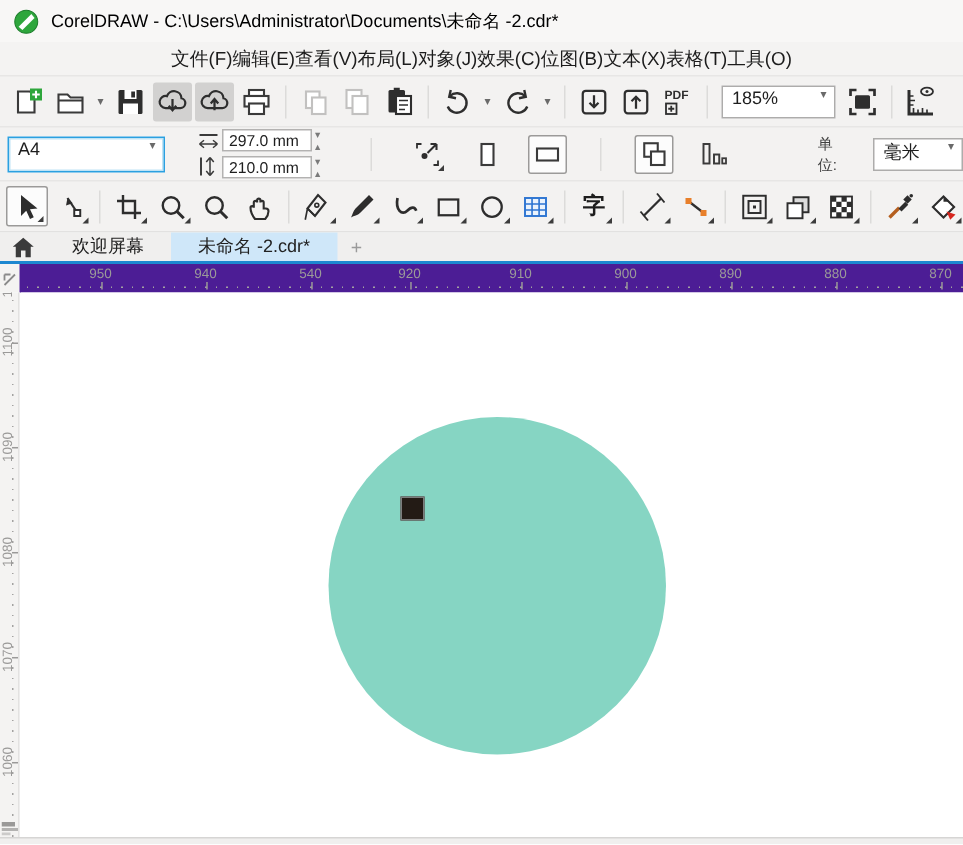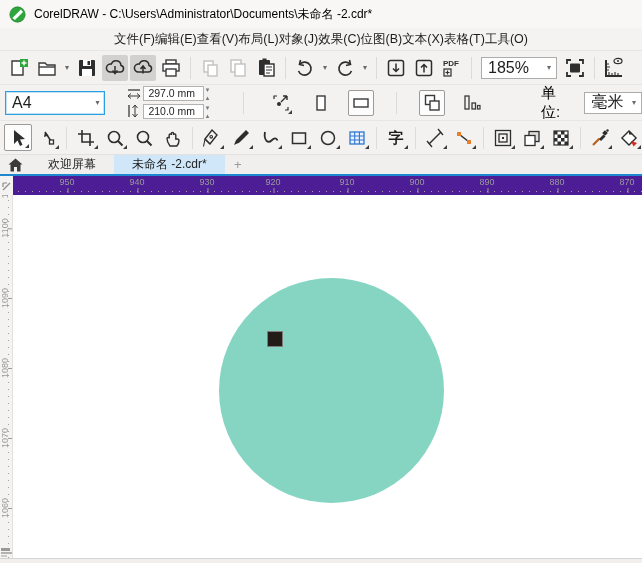--- a/index.html
+++ b/index.html
@@ -27,35 +27,35 @@
   .btn.pressed { background:#d2d1d0; }
   .btn.active  { background:#fcfcfc; border:1px solid #9b9a99; }
   .sep { width:1px; height:22px; background:#dcdbda; margin:0 4px; flex:0 0 auto; }
   .caret { font-size:8px; color:#6a6a6a; width:10px; text-align:center; flex:0 0 auto; }
   svg.ic { display:block; }
   .fly::after { content:''; position:absolute; right:2px; bottom:2px;
     border-left:4px solid transparent; border-bottom:4px solid #3c3c3c; }
 
   .std { top:50px; height:34px; padding-left:6px; gap:2px; }
   .combo { background:#fff; border:1px solid #adacab; height:22px; display:flex;
-    align-items:center; font-size:16px; color:#1e1e1e; position:relative; }
+    font-size:12px; color:#1e1e1e; position:relative; }
   .combo .cv { padding-left:6px; flex:1; }
   .combo::after { content:'▾'; font-size:8px; color:#6a6a6a; padding:0 5px; }
   .zoomcombo { width:76px; margin:0 3px; }
 
   
   .prop { top:84px; height:36px; padding-left:5px; gap:14px; }
   .presetcombo { width:158px; height:24px; border:1px solid #2ba0e0; box-shadow:0 0 0 1px #bfe3f5 inset; }
   .dims { display:flex; align-items:center; gap:2px; margin-left:8px; }
   .dimcol { display:flex; flex-direction:column; gap:2px; }
-  .dimrow { display:flex; gap:2px; }
+  .dimrow { display:flex; align-items:center; gap:2px; }
   .dimfield { width:68px; height:15px; background:#fff; border:1px solid #b3b2b1;
     font-size:10.5px; color:#1e1e1e; display:flex; align-items:center; padding-left:4px; }
   .spin { font-size:7px; color:#7a7a7a; letter-spacing:2px; }
-  .unitlabel { font-size:15px; color:#000000; margin-left:42px; margin-right:8px; }
+  .unitlabel { font-size:10px; color:#404040; margin-left:42px; margin-right:8px; }
   .unitcombo { width:90px; }
 
   
   .tools { top:120px; height:35px; padding-left:4px; gap:1px; border-bottom:1px solid #e2e1e0; }
   .tool { width:28px; height:27px; }
   .tglyph { font-size:15px; font-weight:bold; color:#1d1d1d; line-height:1; }
 
   
   .tabbar { position:absolute; left:0; top:155px; width:642px; height:21px;
     background:#f0efee; display:flex; align-items:stretch; border-bottom:2px solid #1d87d0; }
@@ -459,21 +459,21 @@
   <div class="corner">
     <svg width="13" height="19" viewBox="0 0 13 19">
       <path d="M3 14 L10 7 M3 7 h4 M3 7 v4" fill="none" stroke="#8a8a8a" stroke-width="1.2"></path>
     </svg>
   </div>
 
   <div class="hruler">
     <div class="dots"></div>
     <span class="rl">950</span>
     <span class="rl">940</span>
-    <span class="rl">930</span>
+    <span class="rl">540</span>
     <span class="rl">920</span>
     <span class="rl">910</span>
     <span class="rl">900</span>
     <span class="rl">890</span>
     <span class="rl">880</span>
     <span class="rl">870</span>
   </div>
 
   <div class="vruler">
     <div class="dots"></div>

